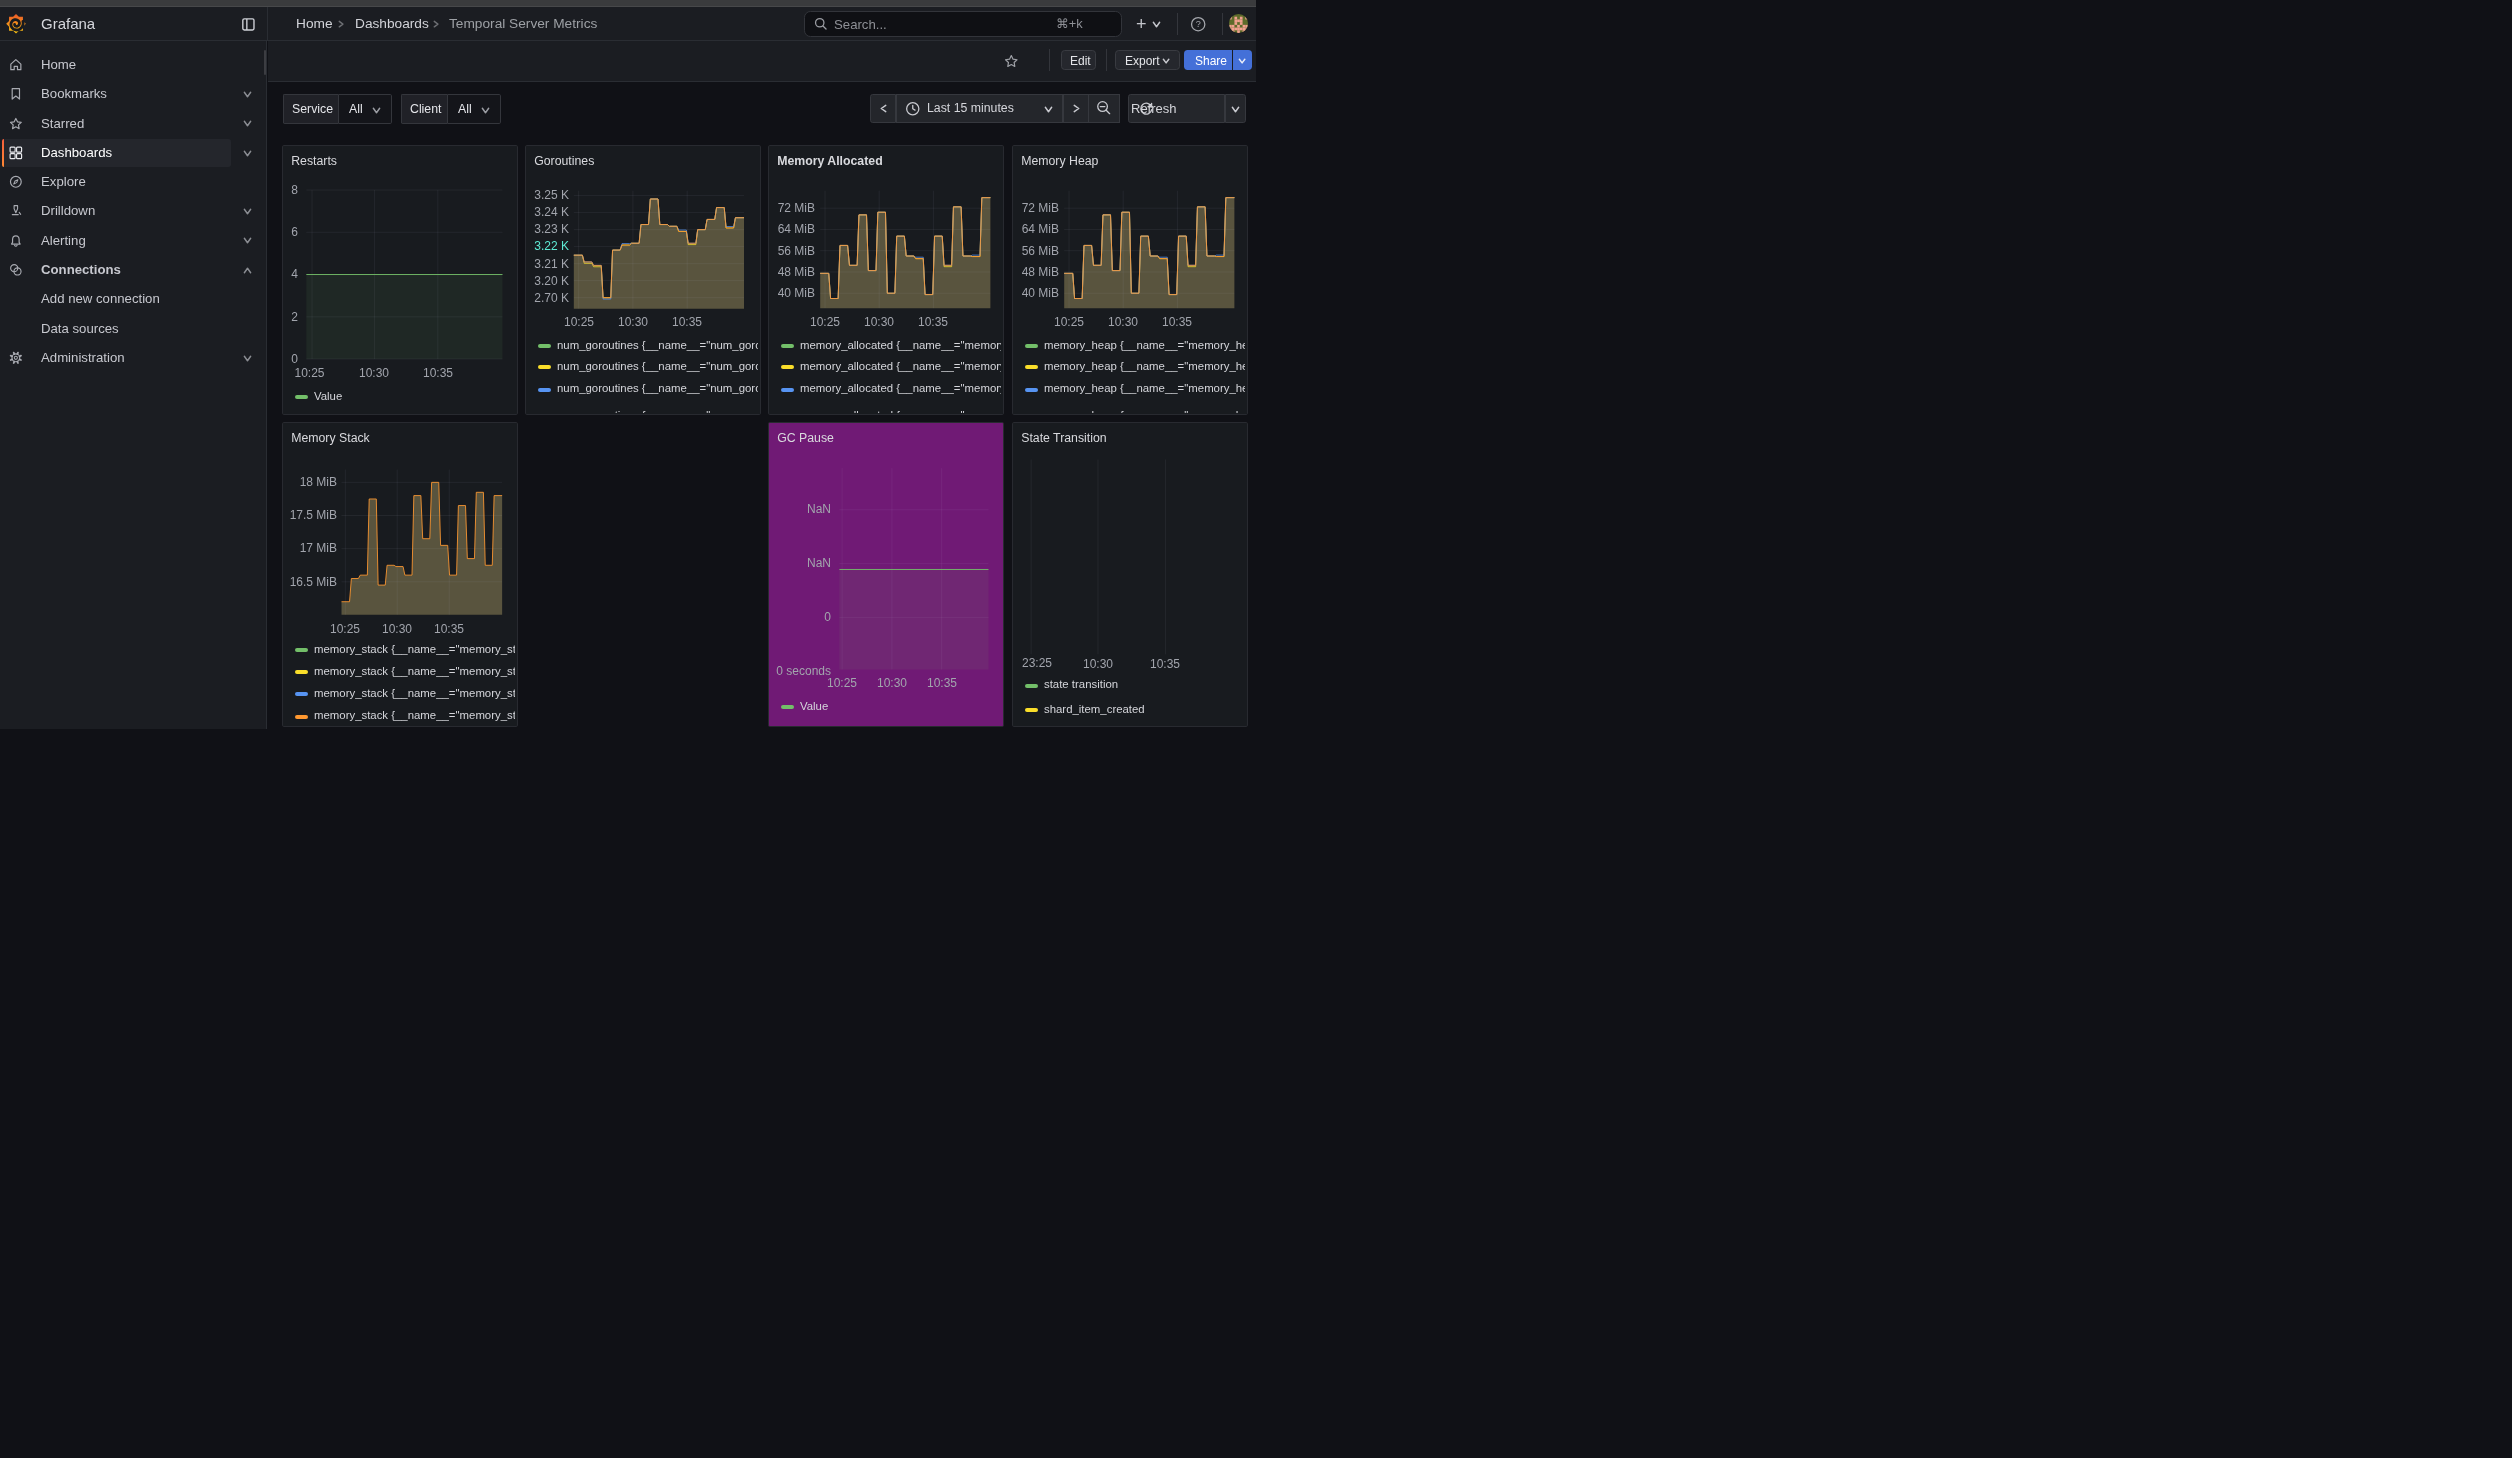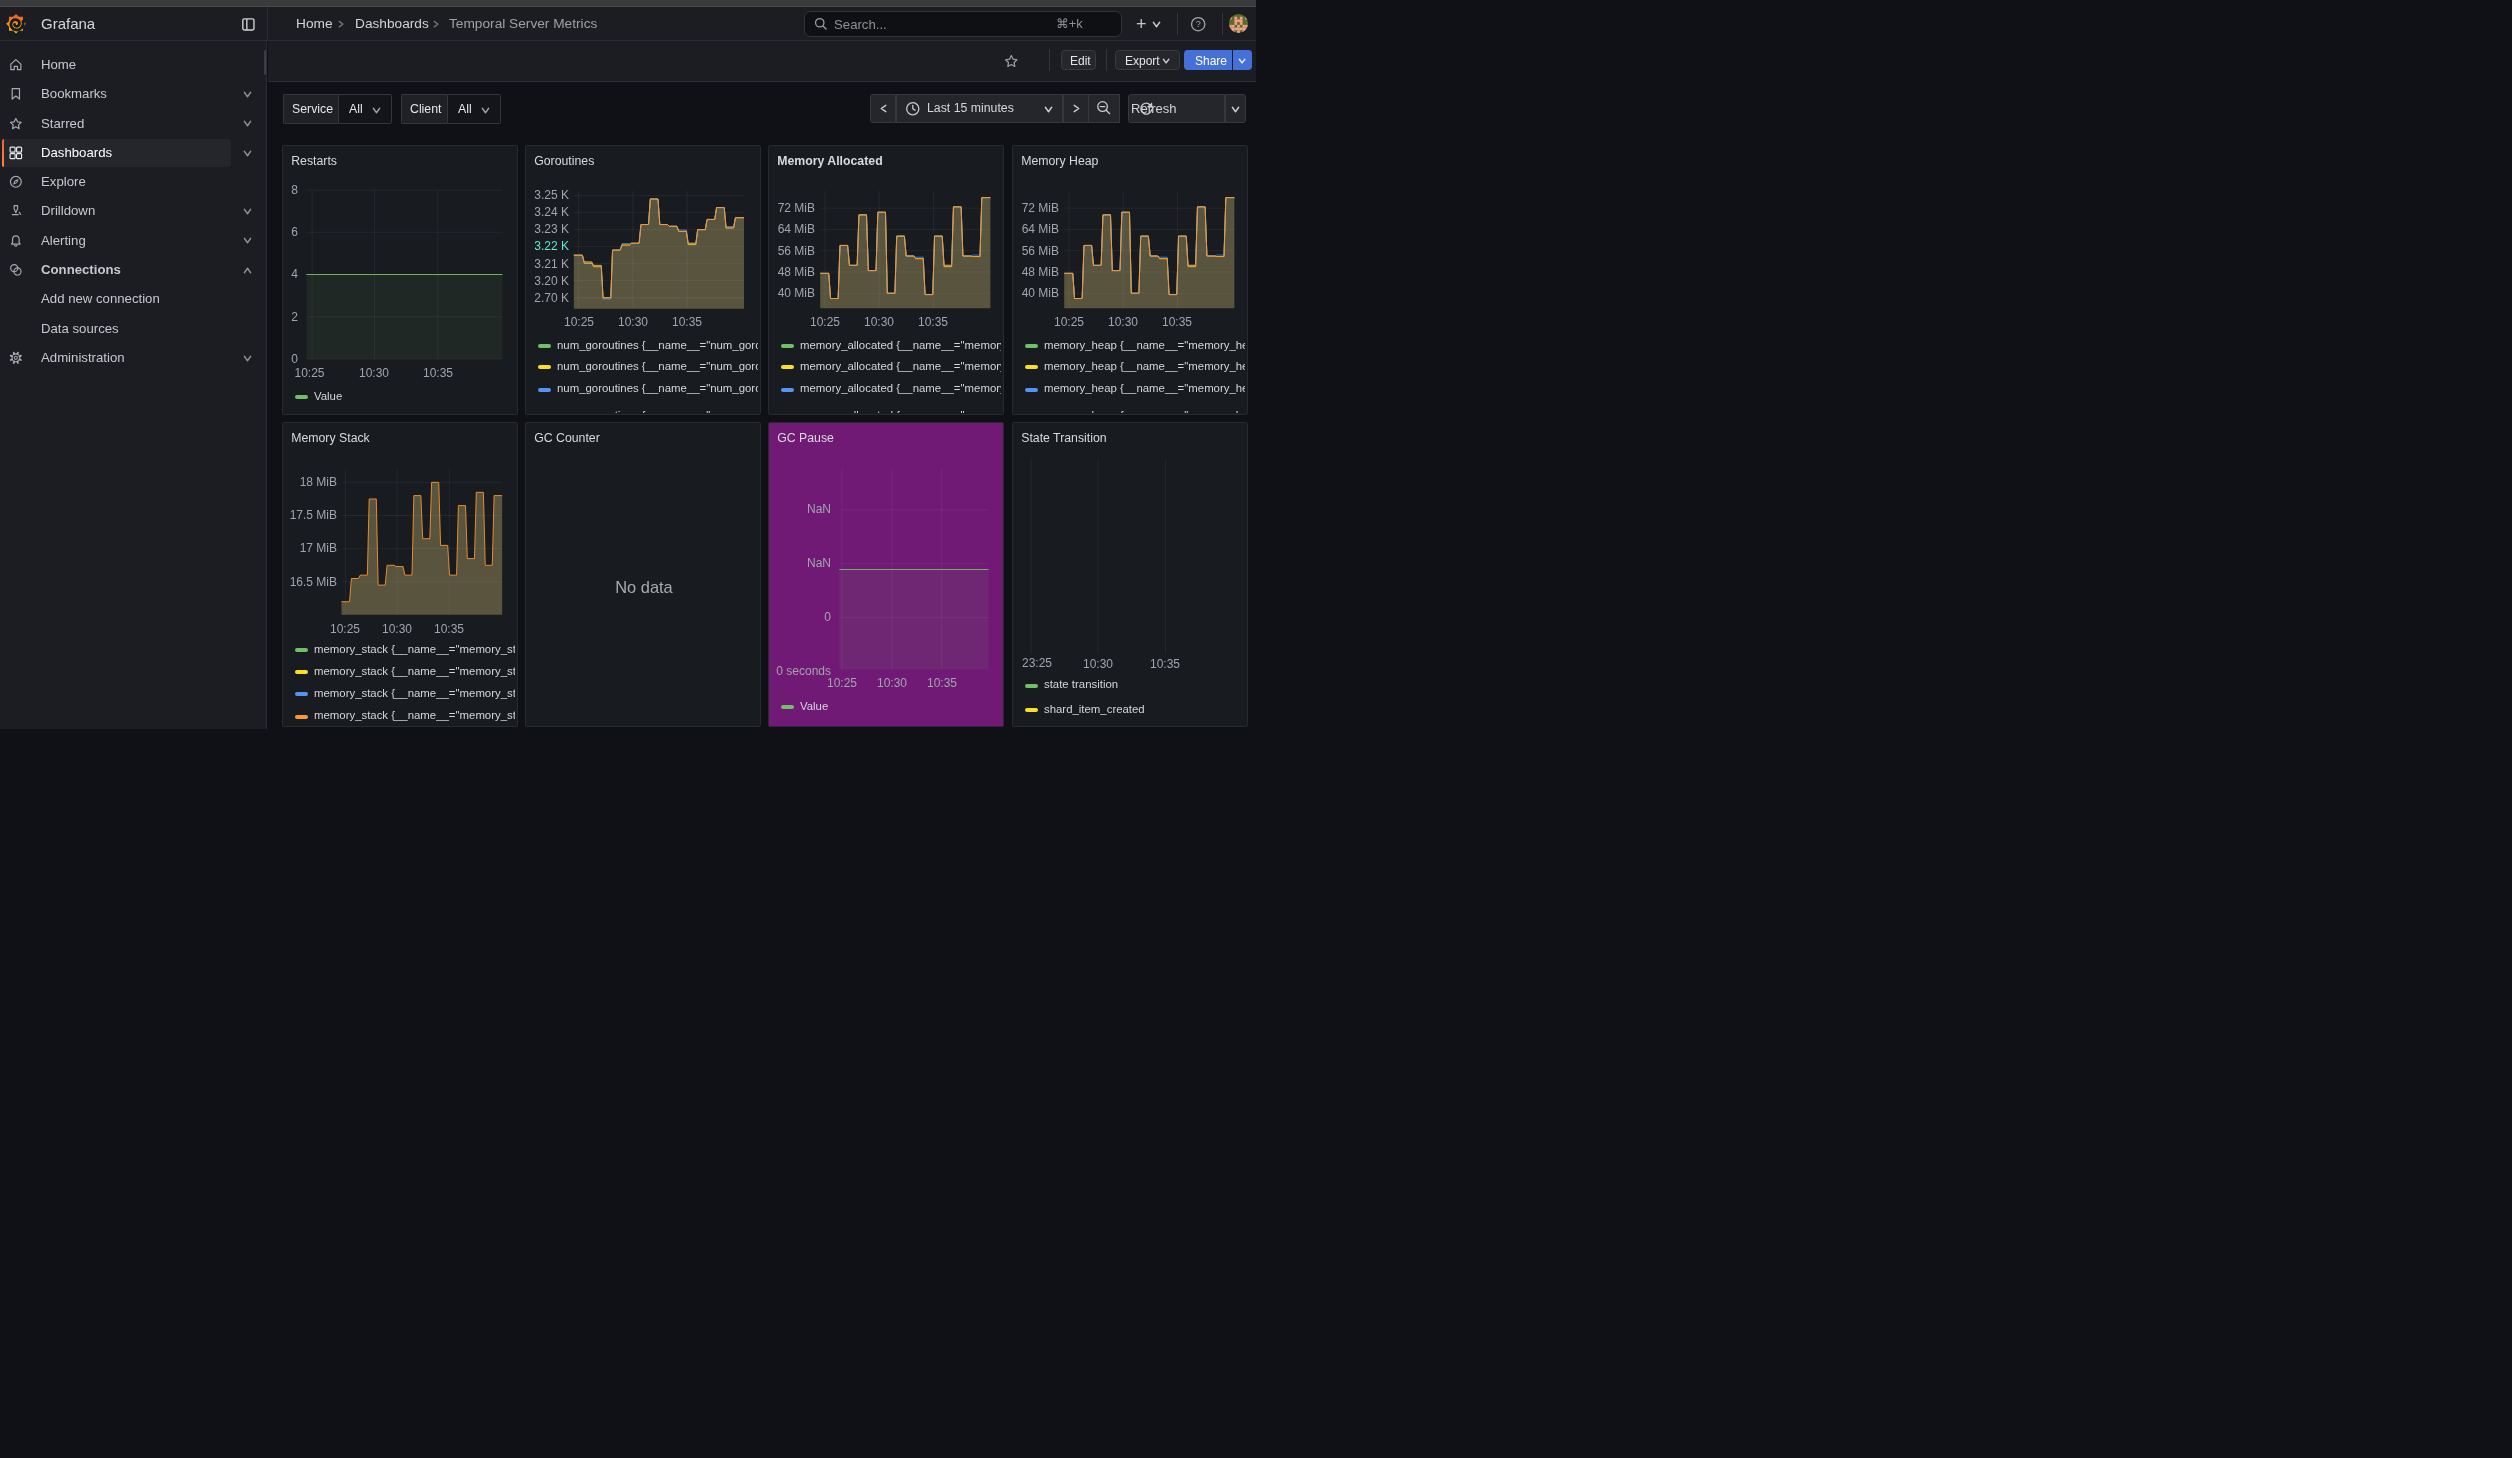--- a/index.html
+++ b/index.html
@@ -379,24 +379,20 @@
       <div style="position:absolute;left:166px;top:199px;transform:translateX(-50%);font-size:12px;color:#a2a5ad;white-space:nowrap">10:35</div>
       <div style="position:absolute;left:12px;top:225px;width:13.2px;height:4.4px;border-radius:2.2px;background:#73bf69"></div>
       <div style="position:absolute;left:31px;top:220px;right:1.8px;font-size:11.4px;color:#d5d6db;white-space:nowrap;overflow:hidden">memory_stack {__name__="memory_stack", instance="temporal:8000", job="te"}</div>
       <div style="position:absolute;left:12px;top:247px;width:13.2px;height:4.4px;border-radius:2.2px;background:#fade2a"></div>
       <div style="position:absolute;left:31px;top:242px;right:1.8px;font-size:11.4px;color:#d5d6db;white-space:nowrap;overflow:hidden">memory_stack {__name__="memory_stack", instance="temporal:8000", job="te"}</div>
       <div style="position:absolute;left:12px;top:269px;width:13.2px;height:4.4px;border-radius:2.2px;background:#5794f2"></div>
       <div style="position:absolute;left:31px;top:264px;right:1.8px;font-size:11.4px;color:#d5d6db;white-space:nowrap;overflow:hidden">memory_stack {__name__="memory_stack", instance="temporal:8000", job="te"}</div>
       <div style="position:absolute;left:12px;top:292px;width:13.2px;height:4.4px;border-radius:2.2px;background:#ff9830"></div>
       <div style="position:absolute;left:31px;top:286px;right:1.8px;font-size:11.4px;color:#d5d6db;white-space:nowrap;overflow:hidden">memory_stack {__name__="memory_stack", instance="temporal:8000", job="te"}</div>
     </div>
-<div style="position:absolute;left:525px;top:422px;width:236px;height:305px;background:#181b1f;border:0.9px solid #282a30;border-radius:1.8px;overflow:hidden">
-      <div style="position:absolute;left:8.2px;top:7.8px;font-size:12.3px;font-weight:500;color:#d9dade">GC Counter</div>
-      <div class="abs" style="left:0;top:155px;width:236px;text-align:center;font-size:16.4px;color:#a8aab0">No data</div>
-    </div>
 <div style="position:absolute;left:768px;top:422px;width:236px;height:305px;background:#701a75;border:0.9px solid #282a30;border-radius:1.8px;overflow:hidden">
       <div style="position:absolute;left:8.2px;top:7.8px;font-size:12.3px;font-weight:500;color:#d9dade">GC Pause</div>
       <svg width="236" height="305" viewBox="0 0 258.3 334" style="position:absolute;left:0;top:0">
         <path d="M77 160.4 H240.3 V270.0 H77 Z" fill="#73bf69" fill-opacity="0.085"></path>
         <line x1="77" y1="95.0" x2="240.3" y2="95.0" stroke="rgba(204,204,220,0.08)" stroke-width="1"></line>
         <line x1="77" y1="154.0" x2="240.3" y2="154.0" stroke="rgba(204,204,220,0.08)" stroke-width="1"></line>
         <line x1="77" y1="212.9" x2="240.3" y2="212.9" stroke="rgba(204,204,220,0.08)" stroke-width="1"></line>
         <line x1="80.0" y1="49.4" x2="80.0" y2="270" stroke="rgba(204,204,220,0.08)" stroke-width="1"></line>
         <line x1="134.5" y1="49.4" x2="134.5" y2="270" stroke="rgba(204,204,220,0.08)" stroke-width="1"></line>
         <line x1="189.0" y1="49.4" x2="189.0" y2="270" stroke="rgba(204,204,220,0.08)" stroke-width="1"></line>

